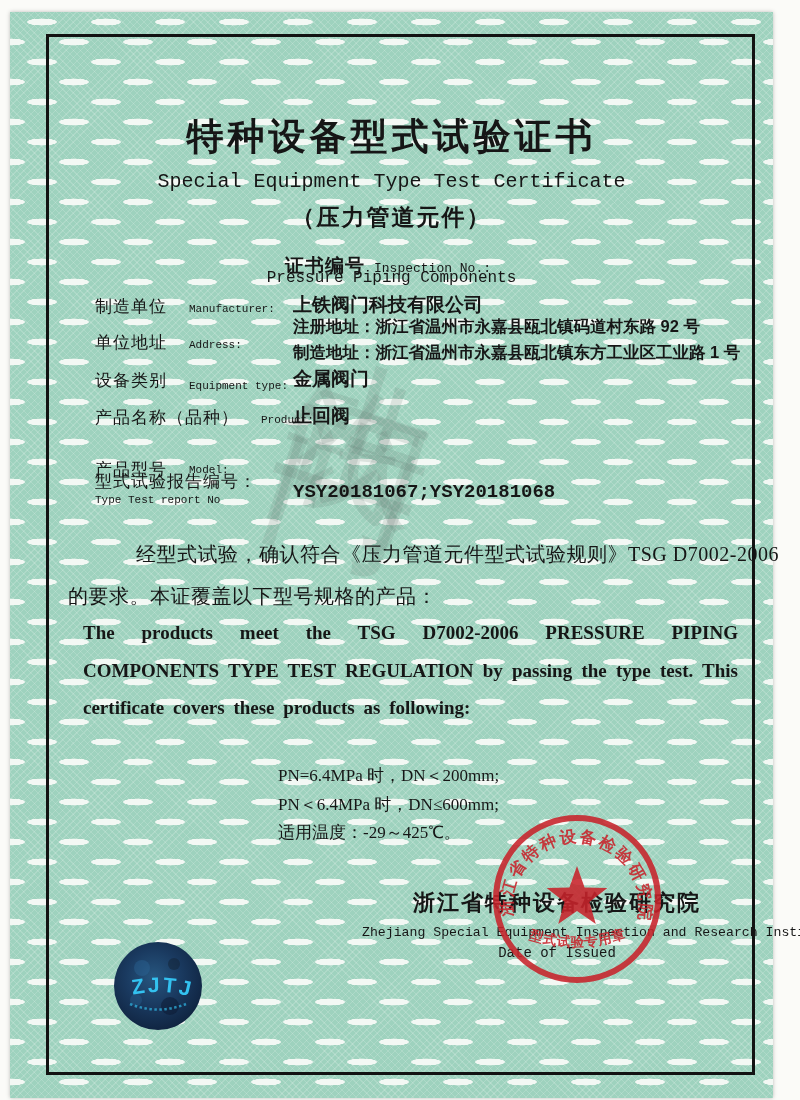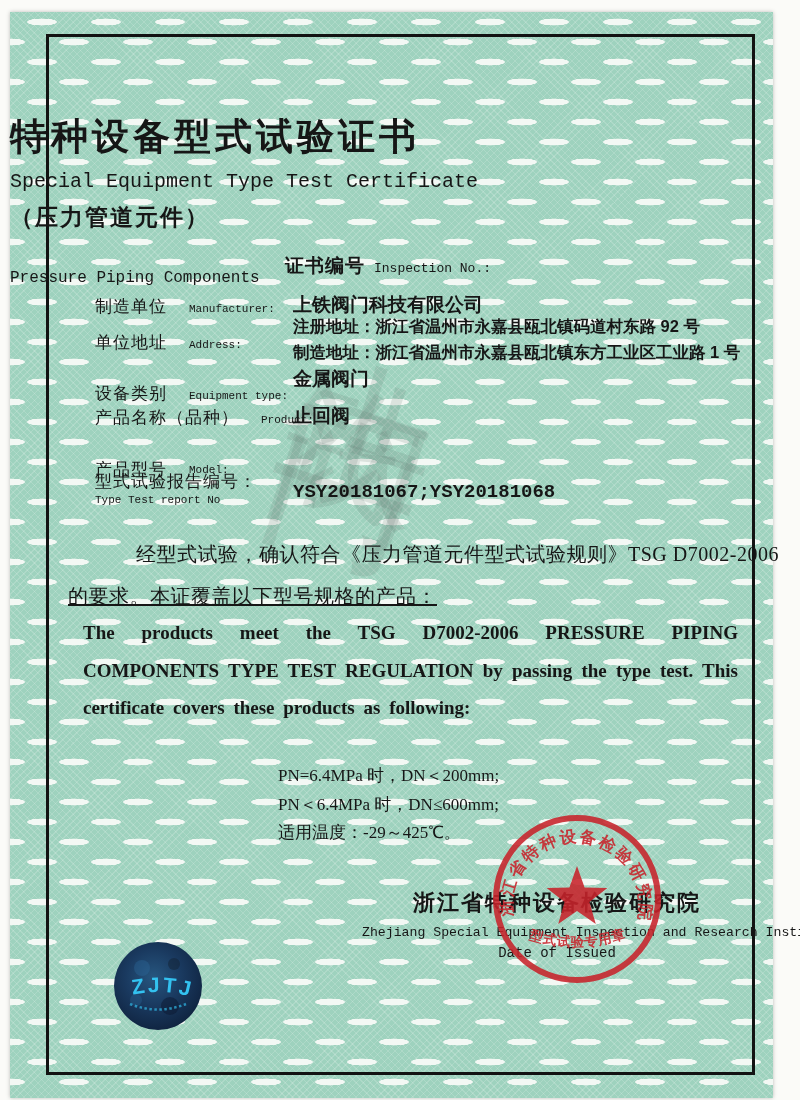--- a/index.html
+++ b/index.html
@@ -19,21 +19,21 @@
       repeating-linear-gradient(45deg, rgba(255,255,255,0.16) 0 1px, rgba(255,255,255,0) 1px 5px),
       repeating-linear-gradient(-45deg, rgba(255,255,255,0.16) 0 1px, rgba(255,255,255,0) 1px 5px);
     background-size:64px 40px,64px 40px,64px 40px,auto,auto;
     box-shadow:0 0 4px rgba(0,0,0,.25);
   }
   .frame{
     position:absolute;left:36px;top:22px;width:703px;height:1035px;
     border:3px solid #121212;
   }
   .abs{position:absolute;}
-  .centerline{left:0;width:100%;}
+  .centerline{left:0;width:100%;text-align:center;}
 
   .title-cn{top:100px;font-family:"Liberation Serif",serif;font-weight:bold;
     font-size:37px;letter-spacing:4px;}
   .title-en{top:158px;font-family:"Liberation Mono",monospace;font-size:20px;letter-spacing:0px;}
   .sub-cn{top:190px;font-family:"Liberation Serif",serif;font-weight:bold;font-size:23px;letter-spacing:2px;}
   .sub-en{top:220px;font-family:"Liberation Mono",monospace;font-size:16px;margin-top:37px;}
 
   .certno{top:241px;left:275px;display:flex;align-items:baseline;gap:9px;}
   .certno .cn{font-size:19px;font-family:"Liberation Serif",serif;font-weight:bold;letter-spacing:1px;}
   .certno .en{font-size:13px;font-family:"Liberation Mono",monospace;}
@@ -97,21 +97,21 @@
   </div>
   <div class="abs fvalue" style="top:280px;">上铁阀门科技有限公司</div>
 
   <div class="abs flabel" style="top:319px;">
     <span class="cn">单位地址</span>
     <span class="en">Address:</span>
   </div>
   <div class="abs fvalue small" style="top:304px;">注册地址：浙江省温州市永嘉县瓯北镇码道村东路 92 号</div>
   <div class="abs fvalue small" style="top:330px;">制造地址：浙江省温州市永嘉县瓯北镇东方工业区工业路 1 号</div>
 
-  <div class="abs flabel" style="top:370px;">
+  <div class="abs flabel" style="top:357px;align-items:flex-end;">
     <span class="cn">设备类别</span>
     <span class="en">Equipment type:</span>
   </div>
   <div class="abs fvalue" style="top:354px;">金属阀门</div>
 
   <div class="abs flabel" style="top:394px;">
     <span class="cn">产品名称（品种）</span>
     <span class="en">Product:</span>
   </div>
   <div class="abs fvalue" style="top:391px;">止回阀</div>
@@ -123,21 +123,21 @@
 
   <div class="abs flabel" style="top:458px;">
     <span class="cn">型式试验报告编号：</span>
   </div>
   <div class="abs flabel" style="top:482px;">
     <span class="en">Type Test report No</span>
   </div>
   <div class="abs fvalue mono" style="top:469px;">YSY20181067;YSY20181068</div>
 
   <div class="abs para-cn" style="top:529px;padding-left:68px;">经型式试验，确认符合《压力管道元件型式试验规则》TSG D7002-2006</div>
-  <div class="abs para-cn" style="top:571px;text-decoration:underline;">的要求。本证覆盖以下型号规格的产品：</div>
+  <div class="abs para-cn" style="top:571px;">的要求。本证覆盖以下型号规格的产品：</div>
   <div class="abs para-en">The products meet the TSG D7002-2006 PRESSURE PIPING COMPONENTS TYPE TEST REGULATION by passing the type test. This certificate covers these products as following:</div>
 
   <div class="abs specs">
     <div>PN=6.4MPa 时，DN＜200mm;</div>
     <div>PN＜6.4MPa 时，DN≤600mm;</div>
     <div>适用温度：-29～425℃。</div>
   </div>
 
   <div class="abs issuer">
     <div class="name-cn">浙江省特种设备检验研究院</div>

